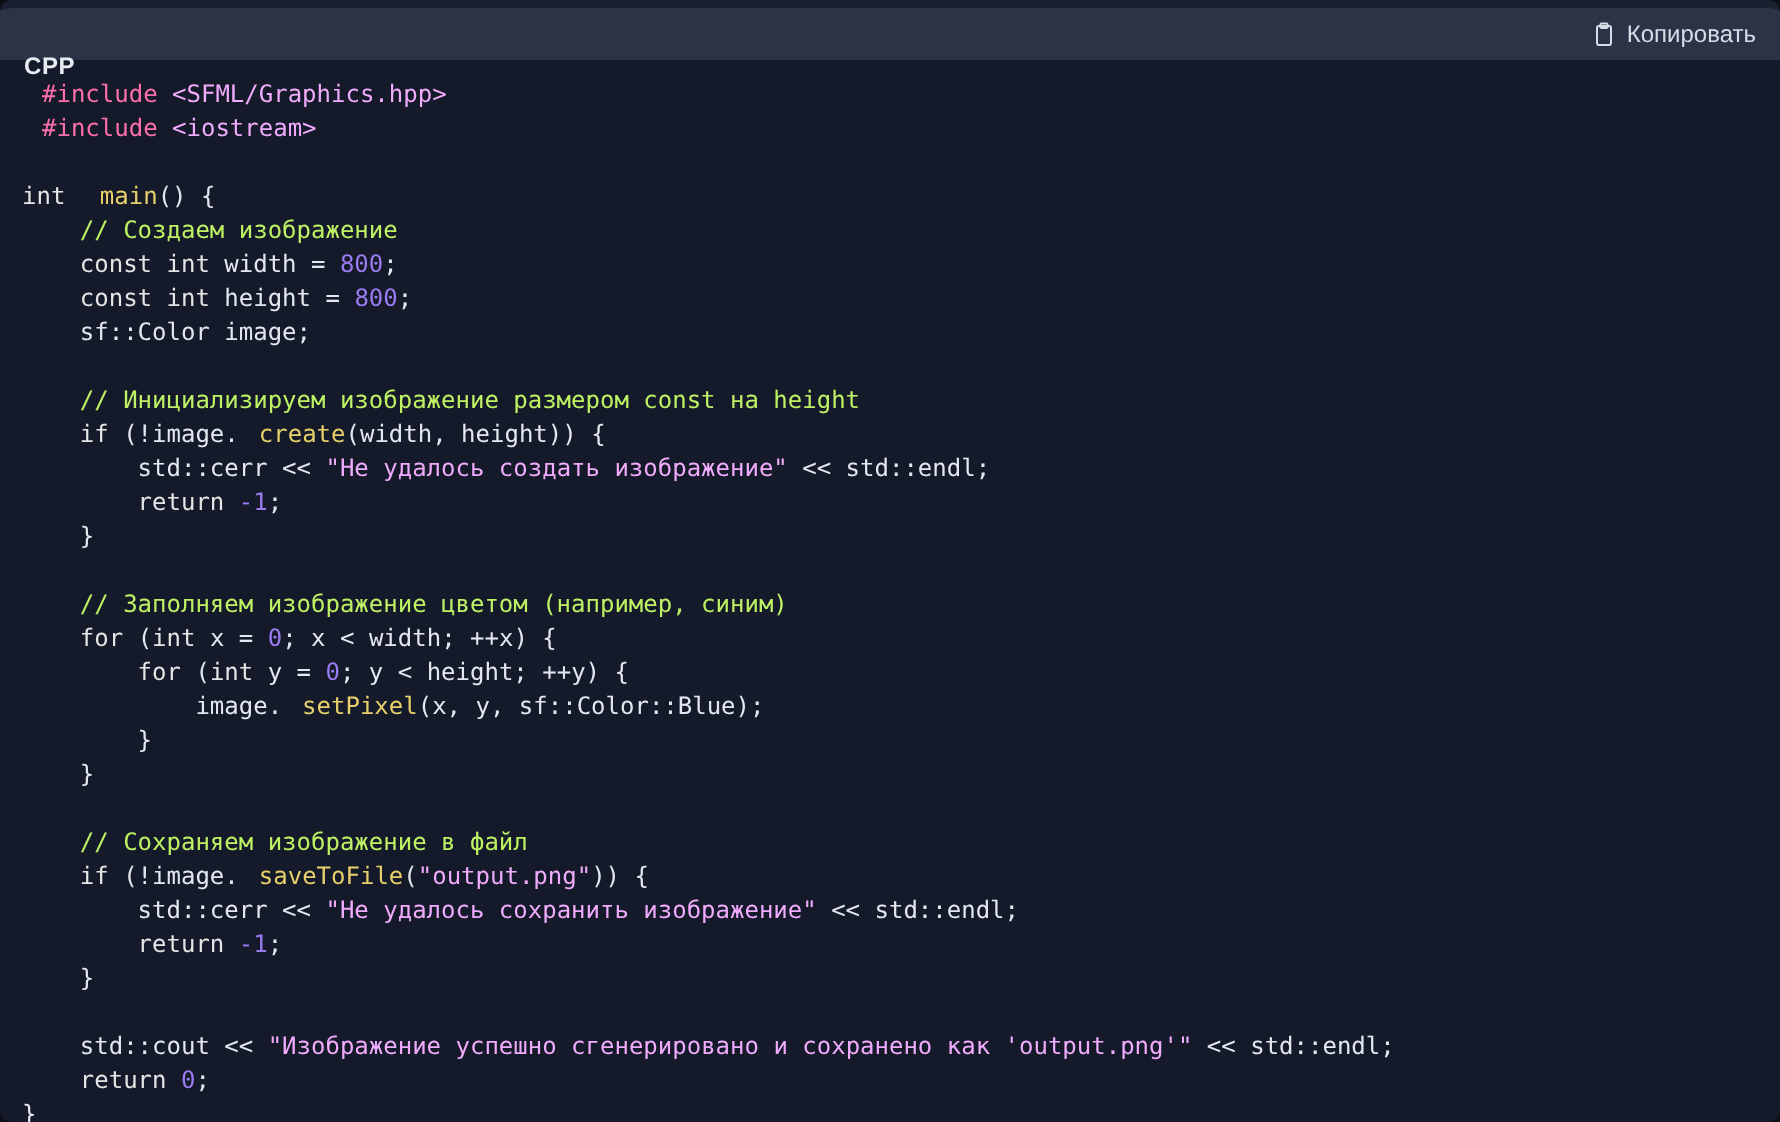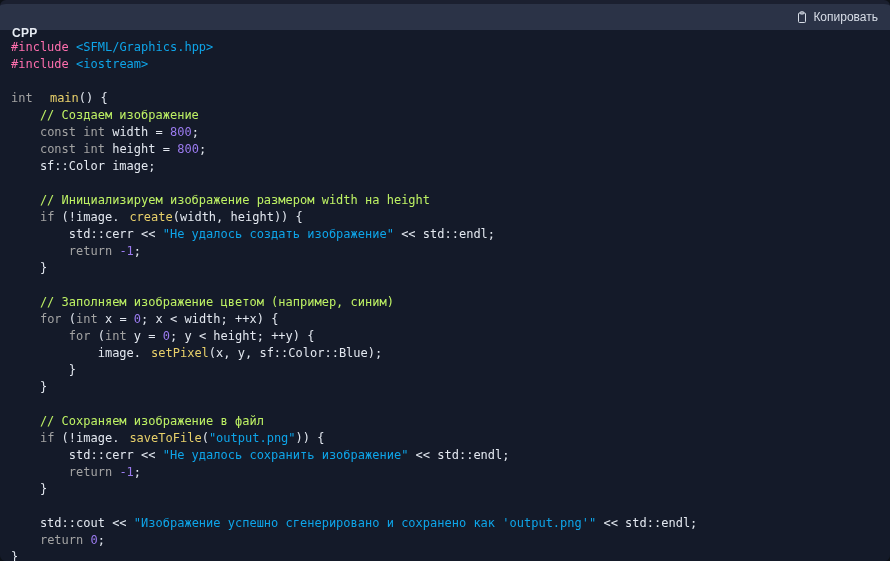--- a/index.html
+++ b/index.html
@@ -70,23 +70,23 @@
     margin: 0;
     padding: 0;
     font-family: "DejaVu Sans Mono", monospace;
     font-size: 12px;
     line-height: 17px;
     color: #e3e8f0;
     white-space: pre;
     tab-size: 4;
   }
 
-  .tok-pre  { color: #ff6fae; }
-  .tok-str  { color: #0ea5e9; text-align: center; }
-  .tok-key  { color: #a3a3a3; }
+  .tok-pre  { color: #ff6fae; margin-left: 10px; }
+  .tok-str  { color: #f0abfc; text-align: center; }
+  .tok-key  { color: #e5e5e5; }
   .tok-fn   { color: #e8d06a; padding-left: 10px; }
   .tok-num  { color: #9b7bf0; }
   .tok-com  { color: #bef264; }
   .tok-pln  { color: #e3e8f0; }
 </style>
 </head>
 <body>
 
 <div id="code-block">
 
@@ -107,21 +107,21 @@
   <div id="code-body">
     <pre id="code-text"><span class="tok-pre">#include </span><span class="tok-str">&lt;SFML/Graphics.hpp&gt;</span>
 <span class="tok-pre">#include </span><span class="tok-str">&lt;iostream&gt;</span>
 
 <span class="tok-key">int </span><span class="tok-fn">main</span><span class="tok-pln">() {</span>
 <span class="tok-com">    // Создаем изображение</span>
 <span class="tok-pln">    </span><span class="tok-key">const int </span><span class="tok-pln">width = </span><span class="tok-num">800</span><span class="tok-pln">;</span>
 <span class="tok-pln">    </span><span class="tok-key">const int </span><span class="tok-pln">height = </span><span class="tok-num">800</span><span class="tok-pln">;</span>
 <span class="tok-pln">    sf::Color image;</span>
 
-<span class="tok-com">    // Инициализируем изображение размером width на height</span>
+<span class="tok-com">    // Инициализируем изображение размером const на height</span>
 <span class="tok-pln">    </span><span class="tok-key">if</span><span class="tok-pln"> (!image.</span><span class="tok-fn">create</span><span class="tok-pln">(width, height)) {</span>
 <span class="tok-pln">        std::cerr &lt;&lt; </span><span class="tok-str">"Не удалось создать изображение"</span><span class="tok-pln"> &lt;&lt; std::endl;</span>
 <span class="tok-pln">        </span><span class="tok-key">return </span><span class="tok-num">-1</span><span class="tok-pln">;</span>
 <span class="tok-pln">    }</span>
 
 <span class="tok-com">    // Заполняем изображение цветом (например, синим)</span>
 <span class="tok-pln">    </span><span class="tok-key">for</span><span class="tok-pln"> (</span><span class="tok-key">int </span><span class="tok-pln">x = </span><span class="tok-num">0</span><span class="tok-pln">; x &lt; width; ++x) {</span>
 <span class="tok-pln">        </span><span class="tok-key">for</span><span class="tok-pln"> (</span><span class="tok-key">int </span><span class="tok-pln">y = </span><span class="tok-num">0</span><span class="tok-pln">; y &lt; height; ++y) {</span>
 <span class="tok-pln">            image.</span><span class="tok-fn">setPixel</span><span class="tok-pln">(x, y, sf::Color::Blue);</span>
 <span class="tok-pln">        }</span>

